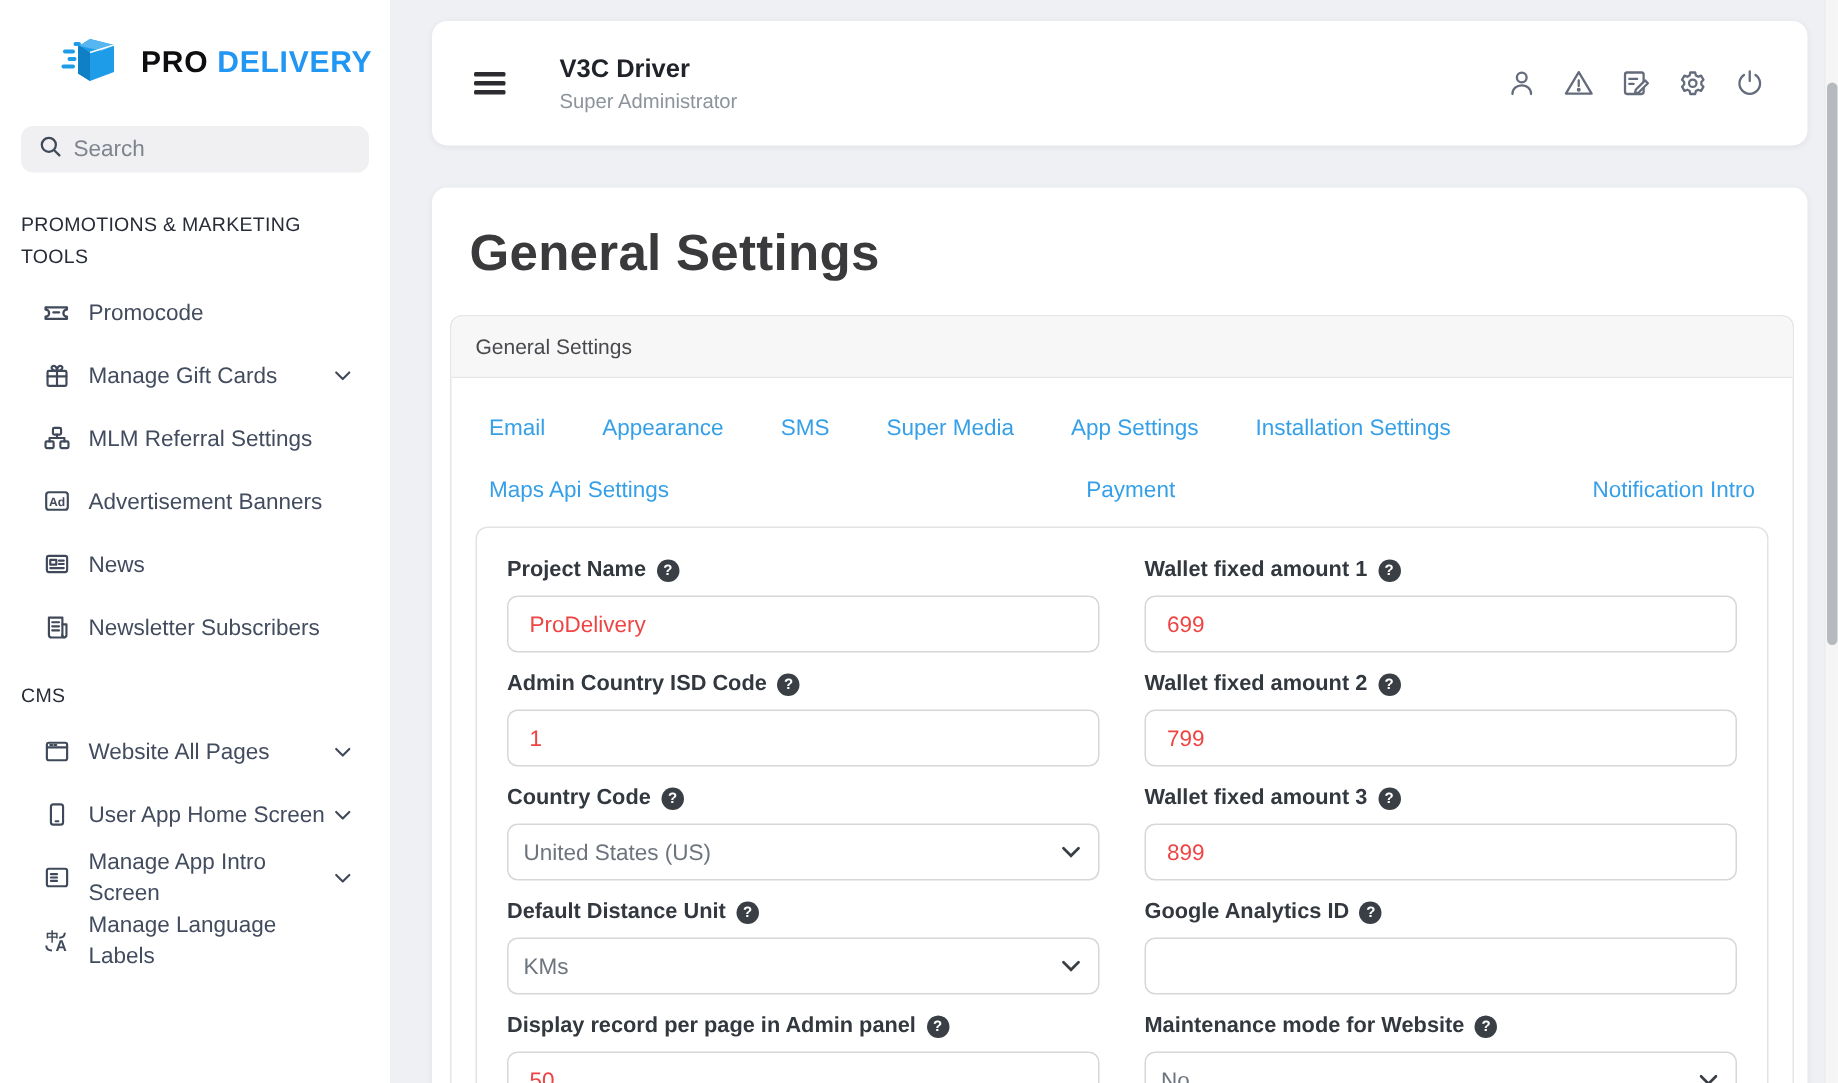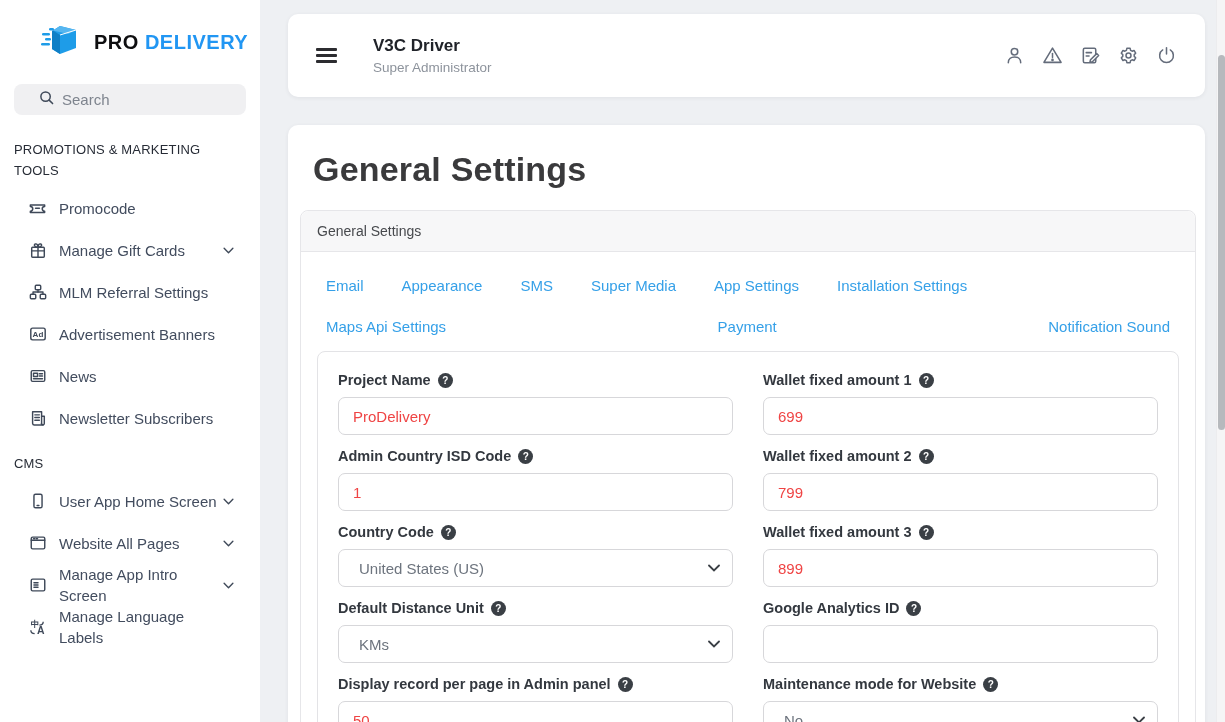--- a/index.html
+++ b/index.html
@@ -5,21 +5,21 @@
   * { margin:0; padding:0; box-sizing:border-box; }
   html,body { width:1225px; height:722px; overflow:hidden; }
   body { font-family:"Liberation Sans", sans-serif; background:#eef0f3; color:#3c4350; }
 
   
   .sidebar { position:absolute; left:0; top:0; width:260px; height:722px; background:#fff; z-index:2; }
   .brand { display:flex; align-items:center; gap:8px; padding:20px 0 0 40px; height:64px; }
   .brand-text { font-size:20px; font-weight:bold; letter-spacing:.5px; color:#0e0e10; white-space:nowrap; }
   .brand-text .blue { color:#2196f3; }
   .searchbox { margin:20px 14px 0 14px; height:31px; background:#f0f0f2; border-radius:8px;
-               display:flex; align-items:center; gap:8px; padding:0 25px; }
+               display:flex; align-items:center; gap:8px; padding:0 12px; }
   .searchbox input { border:none; outline:none; background:transparent; font-size:15px; color:#555;
                      width:100%; font-family:"Liberation Sans", sans-serif; }
   .searchbox input::placeholder { color:#7e848e; }
   .nav-section-title { padding:0 14px; margin-top:24px; font-size:13px; font-weight:normal;
                        color:#272c36; line-height:21px; letter-spacing:.2px; }
   .nav-list { list-style:none; margin-top:6px; }
   .nav-item { display:flex; align-items:center; min-height:42px; padding:0 26px 0 28px; cursor:pointer; }
   .nav-item .nicon { width:19px; height:19px; flex:0 0 19px; display:flex; align-items:center; justify-content:center; }
   .nav-item .nlabel { margin-left:12px; font-size:15px; color:#424c5e; line-height:21px; max-width:158px; }
   .nav-item .chev { margin-left:auto; display:flex; }
@@ -57,21 +57,21 @@
   .tab-panel { margin-top:5px; border:1px solid #e3e3e6; border-radius:8px; padding:20px; min-height:360px; }
   .form-grid { display:grid; grid-template-columns:1fr 1fr; column-gap:30px; }
   .fgroup { margin-bottom:13px; }
   .flabel { display:flex; align-items:center; gap:7px; font-size:14.5px; font-weight:bold;
             color:#33383f; margin-bottom:9px; }
   .help { width:15px; height:15px; border-radius:50%; background:#3a3f45; color:#fff; font-size:10px;
           font-weight:bold; display:flex; align-items:center; justify-content:center; cursor:pointer; }
   .finput { width:100%; height:38px; border:1px solid #d7d7da; border-radius:7px; padding:0 14px;
             font-size:15px; color:#ef4444; background:#fff; outline:none;
             font-family:"Liberation Sans", sans-serif; }
-  .fselect { width:100%; height:38px; border:1px solid #d7d7da; border-radius:7px; padding:0 12px 0 20px;
+  .fselect { width:100%; height:38px; border:1px solid #d7d7da; border-radius:7px; padding:0 12px 0 10px;
              font-size:15px; color:#6d747e; background:#fff; display:flex; align-items:center; cursor:pointer; }
   .fselect .chev { margin-left:auto; display:flex; }
 
   
   .scrollbar { position:absolute; right:0; top:0; width:9px; height:722px; background:#f5f5f6;
                border-left:1px solid #ececee; z-index:5; }
   .scroll-thumb { position:absolute; left:1px; top:55px; width:7px; height:375px; background:#b6b9bd;
                   border-radius:4px; cursor:grab; }
 </style>
 </head>
@@ -178,41 +178,41 @@
       </span>
       <span class="nlabel">Newsletter Subscribers</span>
     </li>
   </ul>
 
   <div class="nav-section-title" style="margin-top:14px;">CMS</div>
   <ul class="nav-list">
     <li class="nav-item">
       <span class="nicon">
         <svg class="sico" width="18" height="18" viewBox="0 0 20 20">
-            <rect x="5.5" y="2.5" width="9" height="15" rx="1.8"></rect>
-            <line x1="9" y1="15" x2="11" y2="15"></line>
-          </svg>
-      </span>
-      <span class="nlabel">User App Home Screen</span>
-      <span class="chev">
-        <svg class="sico" width="11" height="7" viewBox="0 0 12 8">
-            <polyline points="1,1.5 6,6.5 11,1.5"></polyline>
-          </svg>
-      </span>
-    </li>
-    <li class="nav-item">
-      <span class="nicon">
-        <svg class="sico" width="18" height="18" viewBox="0 0 20 20">
             <rect x="2.5" y="3.5" width="15" height="13" rx="1.5"></rect>
             <line x1="2.5" y1="7" x2="17.5" y2="7"></line>
             <line x1="5" y1="5.2" x2="6.5" y2="5.2"></line>
             <line x1="8" y1="5.2" x2="9.5" y2="5.2"></line>
           </svg>
       </span>
       <span class="nlabel">Website All Pages</span>
+      <span class="chev">
+        <svg class="sico" width="11" height="7" viewBox="0 0 12 8">
+            <polyline points="1,1.5 6,6.5 11,1.5"></polyline>
+          </svg>
+      </span>
+    </li>
+    <li class="nav-item">
+      <span class="nicon">
+        <svg class="sico" width="18" height="18" viewBox="0 0 20 20">
+            <rect x="5.5" y="2.5" width="9" height="15" rx="1.8"></rect>
+            <line x1="9" y1="15" x2="11" y2="15"></line>
+          </svg>
+      </span>
+      <span class="nlabel">User App Home Screen</span>
       <span class="chev">
         <svg class="sico" width="11" height="7" viewBox="0 0 12 8">
             <polyline points="1,1.5 6,6.5 11,1.5"></polyline>
           </svg>
       </span>
     </li>
     <li class="nav-item">
       <span class="nicon">
         <svg class="sico" width="18" height="18" viewBox="0 0 20 20">
             <rect x="2.5" y="3.5" width="15" height="13" rx="1.5"></rect>
@@ -302,21 +302,21 @@
           <span class="tab">Email</span>
           <span class="tab">Appearance</span>
           <span class="tab">SMS</span>
           <span class="tab">Super Media</span>
           <span class="tab">App Settings</span>
           <span class="tab">Installation Settings</span>
         </div>
         <div class="tabs tabs-row2">
           <span class="tab">Maps Api Settings</span>
           <span class="tab">Payment</span>
-          <span class="tab">Notification Sound</span>
+          <span class="tab">Notification Intro</span>
         </div>
 
         <div class="tab-panel">
           <div class="form-grid">
 
             <div>
               <div class="fgroup">
                 <div class="flabel">
                     <span>Project Name</span>
                     <span class="help">?</span>

